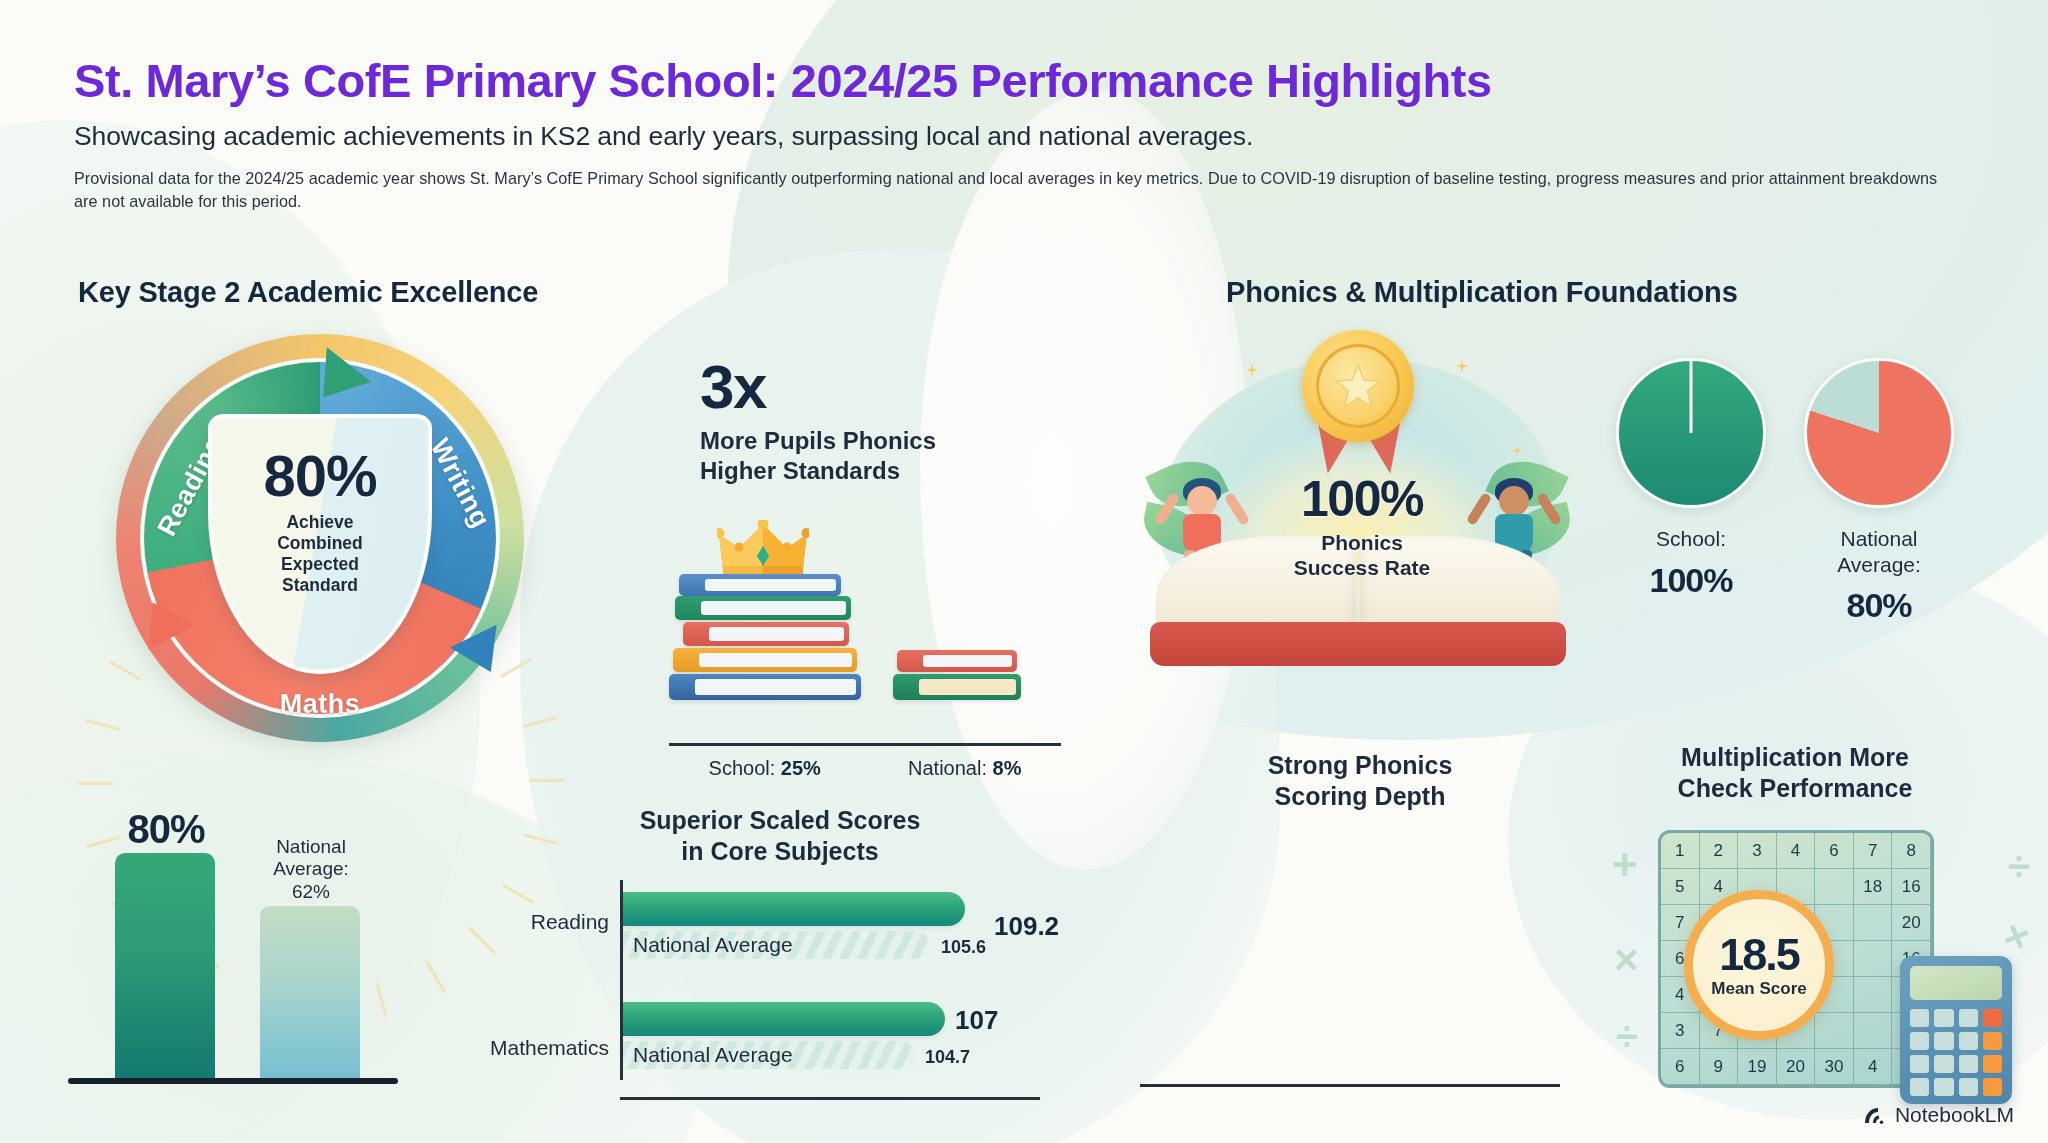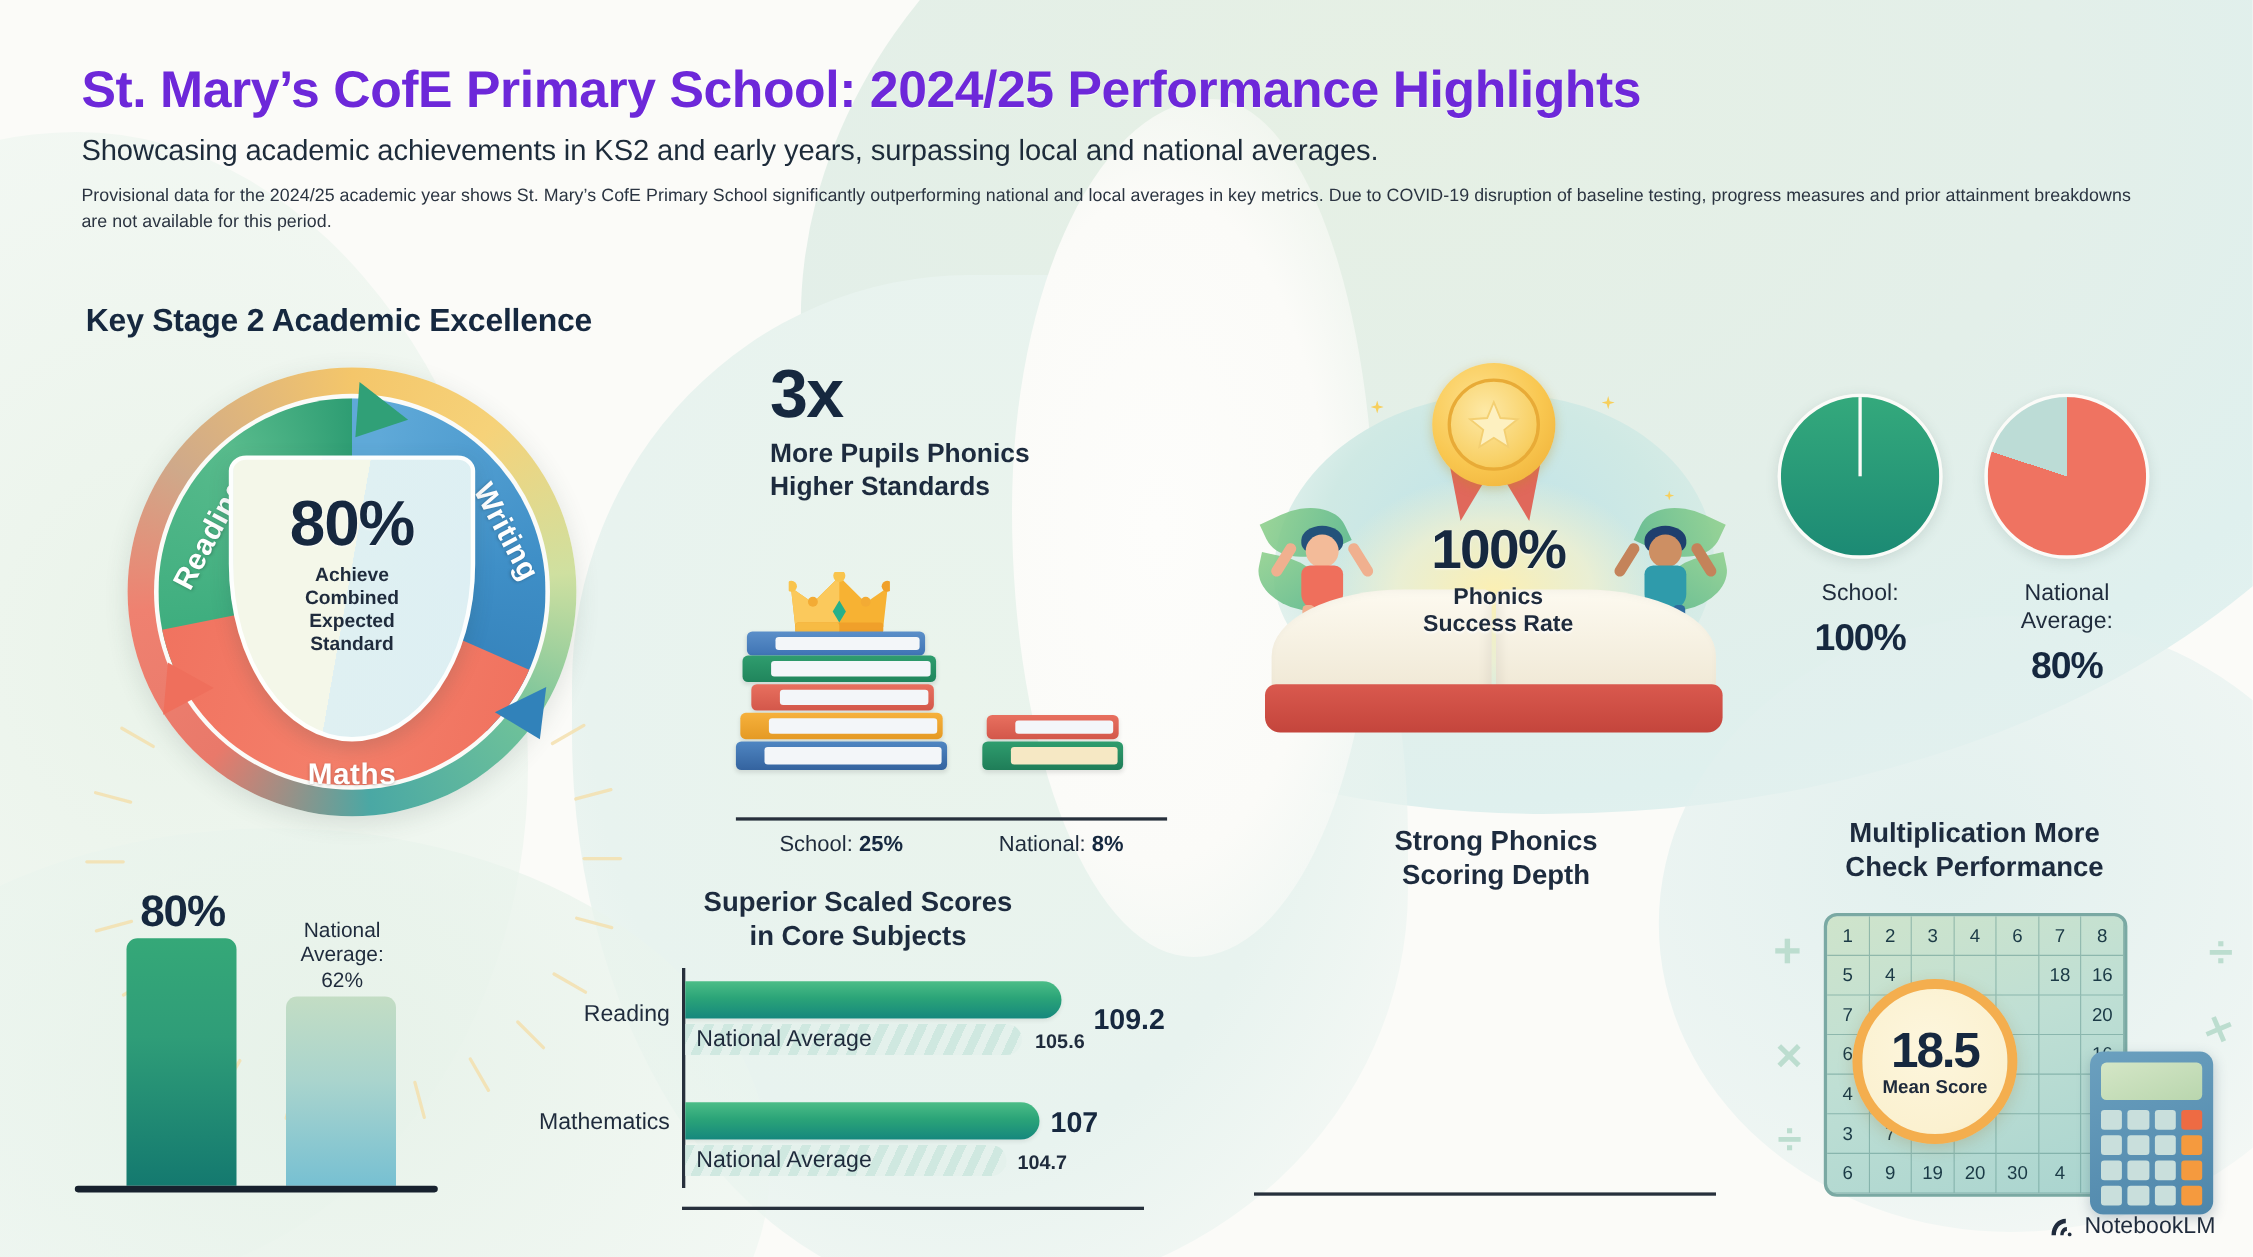--- a/index.html
+++ b/index.html
@@ -180,21 +180,21 @@
   #ks2-bar-pct {
     position: absolute; left: 48px; bottom: 248px; width: 116px; text-align: center;
     font-size: 40px; font-weight: 800; color: #16283f; letter-spacing: -1px;
   }
   #ks2-bar-nat {
     position: absolute; left: 178px; bottom: 196px; width: 146px; text-align: center;
     font-size: 19px; font-weight: 400; color: #1f2b3c; line-height: 1.2;
   }
 
   
-  #stat3x { position: absolute; top: 328px; left: 700px; width: 340px; }
+  #stat3x { position: absolute; top: 356px; left: 700px; width: 340px; }
   .big3x { font-size: 62px; font-weight: 800; color: #16283f; letter-spacing: -1.5px; line-height: 1; }
   .big3x-sub { margin-top: 8px; font-size: 24px; font-weight: 700; color: #1d2b3e; line-height: 1.25; }
 
   #books-scene { position: absolute; top: 520px; left: 665px; width: 400px; height: 260px; }
   .crown { position: absolute; top: 0; left: 52px; width: 92px; height: 58px; }
   .book { position: absolute; border-radius: 5px; box-shadow: 0 2px 4px rgba(0,0,0,.1); }
   .book .pages { position: absolute; right: 5px; top: 5px; bottom: 5px; left: 26px; background: #f3f6f9; border-radius: 3px; }
   .books-baseline { position: absolute; bottom: 34px; left: 4px; width: 392px; height: 3px; background: #27303c; }
   .books-caption {
     position: absolute; bottom: 0; left: 0; width: 400px;
@@ -347,20 +347,21 @@
   <div class="blob blob-teal-right"></div>
   <div class="blob blob-white-notch"></div>
 
   <div class="header">
     <div class="title">St. Mary’s CofE Primary School: 2024/25 Performance Highlights</div>
     <div class="subtitle">Showcasing academic achievements in KS2 and early years, surpassing local and national averages.</div>
     <div class="lede">Provisional data for the 2024/25 academic year shows St. Mary’s CofE Primary School significantly outperforming national and local averages in key metrics. Due to COVID-19 disruption of baseline testing, progress measures and prior attainment breakdowns are not available for this period.</div>
   </div>
 
   <div class="sec-head" id="head-ks2">Key Stage 2 Academic Excellence</div>
+  <div class="sec-head" id="head-phonics">Phonics &amp; Multiplication Foundations</div>
 
   <div id="ks2-badge">
     <div class="rays">
       <div class="ray" style="transform:rotate(0deg) translateX(-50%)"></div>
       <div class="ray" style="transform:rotate(15deg) translateX(-50%)"></div>
       <div class="ray" style="transform:rotate(30deg) translateX(-50%)"></div>
       <div class="ray" style="transform:rotate(45deg) translateX(-50%)"></div>
       <div class="ray" style="transform:rotate(60deg) translateX(-50%)"></div>
       <div class="ray" style="transform:rotate(75deg) translateX(-50%)"></div>
       <div class="ray" style="transform:rotate(90deg) translateX(-50%)"></div>
@@ -480,21 +481,21 @@
       <div class="sc-cat" style="top:18px;">Reading</div>
       <div class="sc-bar-main" style="width:342px;"></div>
       <div class="sc-bar-nat" style="width:306px;">
         <span>National Average</span>
       </div>
       <div class="sc-val-main" style="left:371px; top:3px;margin-top:16px;">109.2</div>
       <div class="sc-val-nat" style="left:318px; top:45px;">105.6</div>
     </div>
 
     <div class="sc-row" style="top:122px; width:330px;">
-      <div class="sc-cat" style="top:6px;">Mathematics</div>
+      <div class="sc-cat" style="top:34px;">Mathematics</div>
       <div class="sc-bar-main" style="width:322px;"></div>
       <div class="sc-bar-nat" style="width:292px;">
         <span>National Average</span>
       </div>
       <div class="sc-val-main" style="left:332px; top:3px;">107</div>
       <div class="sc-val-nat" style="left:302px; top:45px;">104.7</div>
     </div>
   </div>
 
   <div id="phonics-scene">

